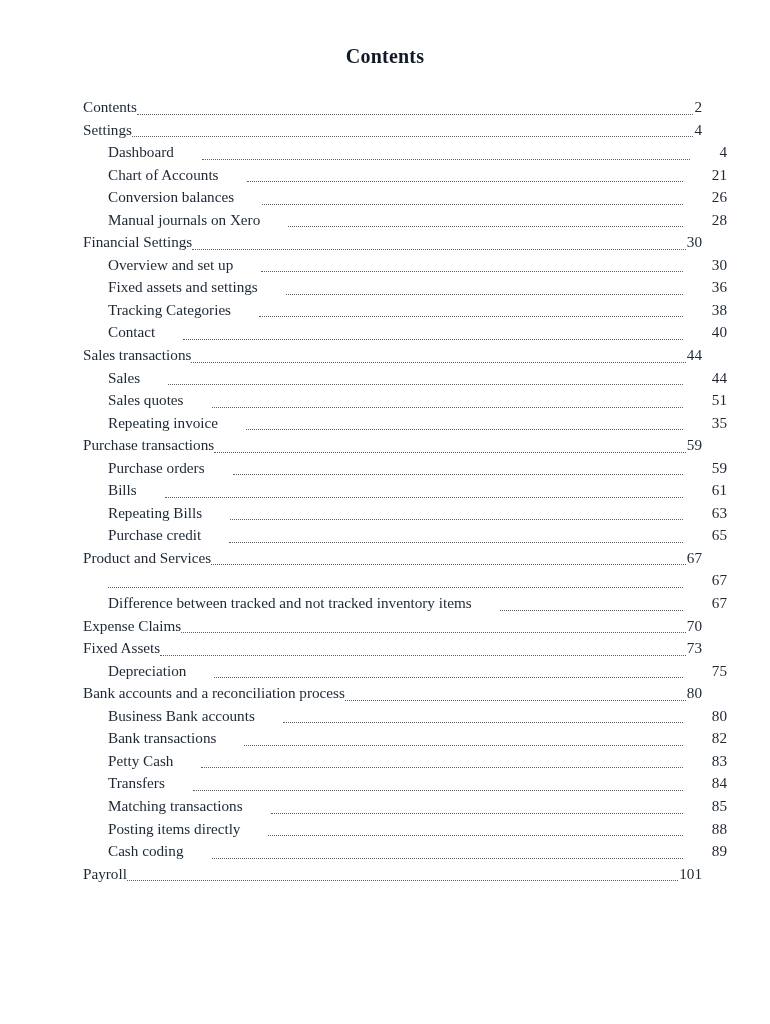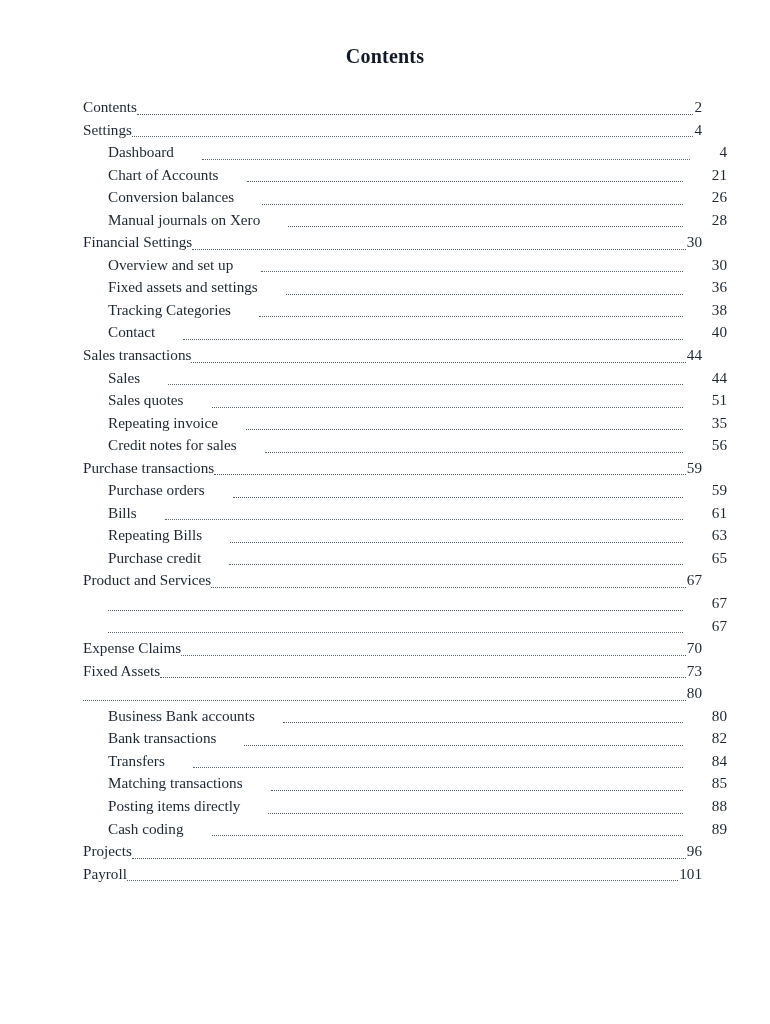--- a/index.html
+++ b/index.html
@@ -163,25 +163,20 @@
       <li class="toc-entry level-2">
         <span class="entry-label">Sales quotes</span>
         <span class="leader"></span>
         <span class="entry-page">51</span>
       </li>
       <li class="toc-entry level-2">
         <span class="entry-label">Repeating invoice</span>
         <span class="leader"></span>
         <span class="entry-page">35</span>
       </li>
-      <li class="toc-entry level-2">
-        <span class="entry-label">Credit notes for sales</span>
-        <span class="leader"></span>
-        <span class="entry-page">56</span>
-      </li>
       <li class="toc-entry level-1">
         <span class="entry-label">Purchase transactions</span>
         <span class="leader"></span>
         <span class="entry-page">59</span>
       </li>
       <li class="toc-entry level-2">
         <span class="entry-label">Purchase orders</span>
         <span class="leader"></span>
         <span class="entry-page">59</span>
       </li>
@@ -203,72 +198,79 @@
       <li class="toc-entry level-1">
         <span class="entry-label">Product and Services</span>
         <span class="leader"></span>
         <span class="entry-page">67</span>
       </li>
       <li class="toc-entry level-2">
         <span class="leader"></span>
         <span class="entry-page">67</span>
       </li>
       <li class="toc-entry level-2">
+        <span class="entry-label">Difference between tracked and not tracked inventory items</span>
         <span class="leader"></span>
         <span class="entry-page">67</span>
       </li>
       <li class="toc-entry level-1">
         <span class="entry-label">Expense Claims</span>
         <span class="leader"></span>
         <span class="entry-page">70</span>
       </li>
       <li class="toc-entry level-1">
         <span class="entry-label">Fixed Assets</span>
         <span class="leader"></span>
         <span class="entry-page">73</span>
       </li>
-      <li class="toc-entry level-1">
+      <li class="toc-entry level-2">
+        <span class="entry-label">Depreciation</span>
+        <span class="leader"></span>
+        <span class="entry-page">75</span>
+      </li>
+      <li class="toc-entry level-1">
+        <span class="entry-label">Bank accounts and a reconciliation process</span>
         <span class="leader"></span>
         <span class="entry-page">80</span>
       </li>
       <li class="toc-entry level-2">
         <span class="entry-label">Business Bank accounts</span>
         <span class="leader"></span>
         <span class="entry-page">80</span>
       </li>
       <li class="toc-entry level-2">
         <span class="entry-label">Bank transactions</span>
         <span class="leader"></span>
         <span class="entry-page">82</span>
       </li>
       <li class="toc-entry level-2">
+        <span class="entry-label">Petty Cash</span>
+        <span class="leader"></span>
+        <span class="entry-page">83</span>
+      </li>
+      <li class="toc-entry level-2">
         <span class="entry-label">Transfers</span>
         <span class="leader"></span>
         <span class="entry-page">84</span>
       </li>
       <li class="toc-entry level-2">
         <span class="entry-label">Matching transactions</span>
         <span class="leader"></span>
         <span class="entry-page">85</span>
       </li>
       <li class="toc-entry level-2">
         <span class="entry-label">Posting items directly</span>
         <span class="leader"></span>
         <span class="entry-page">88</span>
       </li>
       <li class="toc-entry level-2">
         <span class="entry-label">Cash coding</span>
         <span class="leader"></span>
         <span class="entry-page">89</span>
       </li>
       <li class="toc-entry level-1">
-        <span class="entry-label">Projects</span>
-        <span class="leader"></span>
-        <span class="entry-page">96</span>
-      </li>
-      <li class="toc-entry level-1">
         <span class="entry-label">Payroll</span>
         <span class="leader"></span>
         <span class="entry-page">101</span>
       </li>
     </ul>
 
 </div>
 
 </body></html>

